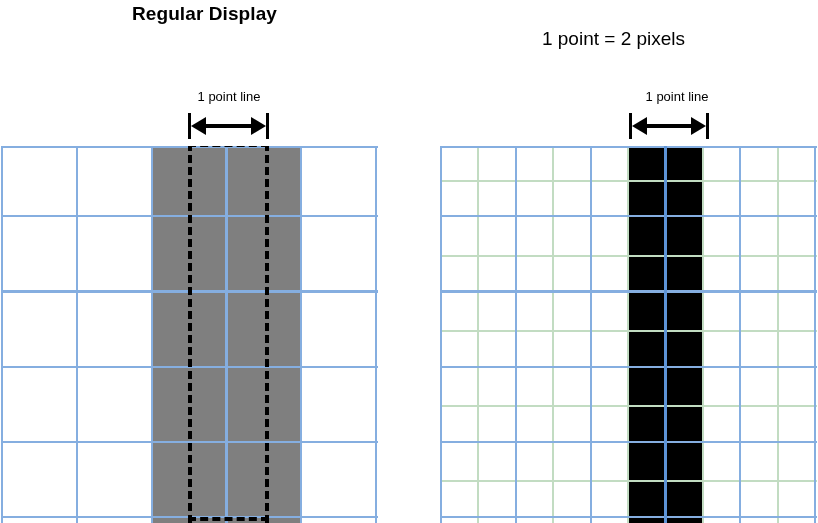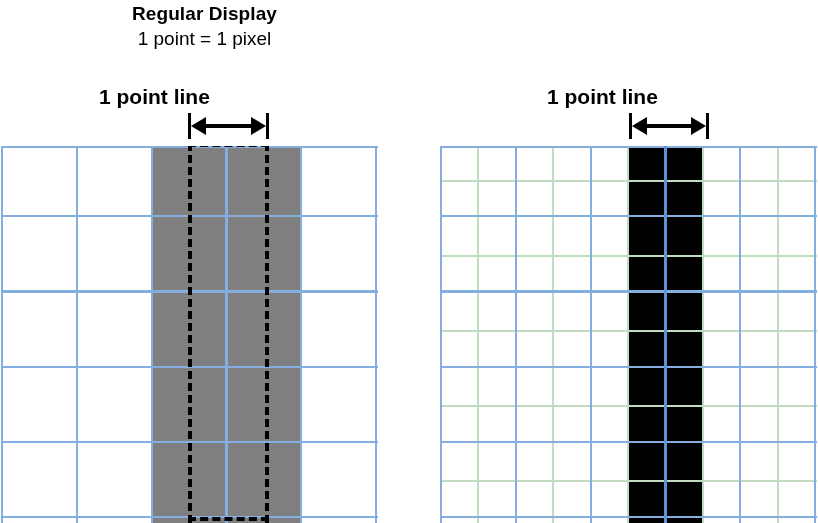--- a/index.html
+++ b/index.html
@@ -44,23 +44,23 @@
     left: 0;
     width: 409px;
     text-align: center;
     font-weight: normal;
     font-size: 19px;
     line-height: 23px;
   }
   .caption {
     position: absolute;
     width: 260px;
-    text-align: left;
-    font-weight: bold;
-    font-size: 21px;
+    text-align: center;
+    font-weight: normal;
+    font-size: 13px;
     line-height: 23px;
   }
 
   
   .dim {
     position: absolute;
     height: 26px;
   }
   .dim .tick {
     position: absolute;
@@ -128,21 +128,20 @@
 </style>
 </head>
 <body>
 
 <div id="stage">
 
   <div class="panel panel-left">
 
     <div class="heading" style="top:2px;">Regular Display</div>
 
-    <div class="subheading" style="top:27px;">1 point = 1 pixel</div>
 
     <div class="caption" style="top:85px; left:99px;">1 point line</div>
 
     <div class="dim" style="left:188px; top:113px; width:81px;">
       <div class="tick tick-l"></div>
       <div class="tick tick-r"></div>
       <div class="shaft"></div>
       <div class="head head-l"></div>
       <div class="head head-r"></div>
     </div>
@@ -169,20 +168,21 @@
       </svg>
 
       <div class="dashed-box" style="left:187px; top:-3px; width:81px; height:380px;"></div>
       <div class="dashed-box-bottomcap" style="left:187px; top:371px; width:81px; height:4px;"></div>
     </div>
   </div>
 
   <div class="panel panel-right">
 
 
+    <div class="subheading" style="top:27px;">1 point = 2 pixels</div>
 
     <div class="caption" style="top:85px; left:138px;">1 point line</div>
 
     <div class="dim" style="left:220px; top:113px; width:80px;">
       <div class="tick tick-l"></div>
       <div class="tick tick-r"></div>
       <div class="shaft"></div>
       <div class="head head-l"></div>
       <div class="head head-r"></div>
     </div>

